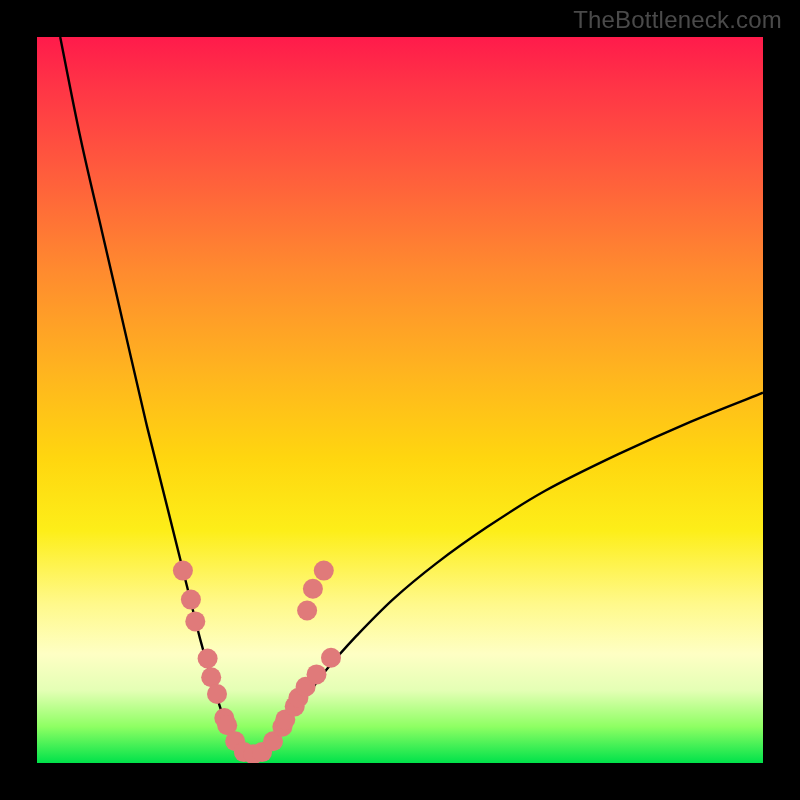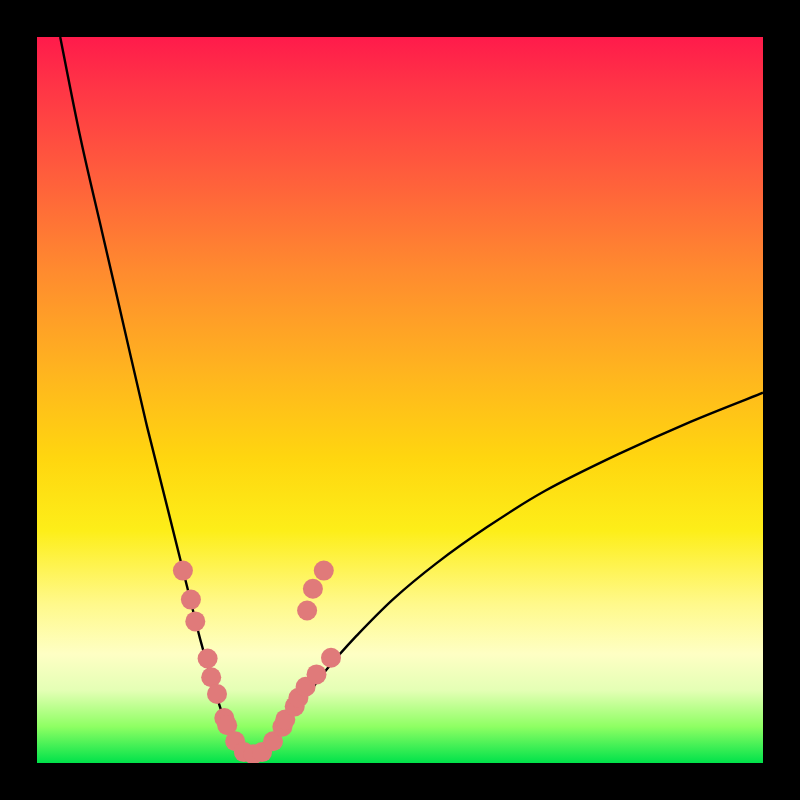--- a/index.html
+++ b/index.html
@@ -53,20 +53,21 @@
     position: absolute;
     left: 0; top: 0;
     width: 726px; height: 726px;
     pointer-events: none;
   }
 </style>
 </head>
 <body>
 
 <div class="frame">
+  <div class="watermark">TheBottleneck.com</div>
   <div class="plot">
     <svg class="curve" viewBox="0 0 726 726">
       <path fill="none" stroke="#000" stroke-width="2.4" d="M 23.2 0.0 C 26.6 16.9, 36.5 69.0, 43.6 101.6 C 50.6 134.3, 58.1 164.6, 65.3 196.0 C 72.6 227.5, 79.9 258.9, 87.1 290.4 C 94.4 321.9, 101.6 354.5, 108.9 384.8 C 116.2 415.0, 124.0 445.3, 130.7 471.9 C 137.3 498.5, 143.4 522.7, 148.8 544.5 C 154.3 566.3, 158.5 584.4, 163.3 602.6 C 168.2 620.7, 173.6 639.5, 177.9 653.4 C 182.1 667.3, 185.1 677.6, 188.8 686.1 C 192.4 694.5, 196.0 699.4, 199.7 704.2 C 203.3 709.1, 206.9 713.3, 210.5 715.1 C 214.2 716.9, 217.2 716.9, 221.4 715.1 C 225.7 713.3, 231.1 709.1, 236.0 704.2 C 240.8 699.4, 245.0 693.3, 250.5 686.1 C 255.9 678.8, 262.0 669.7, 268.6 660.7 C 275.3 651.6, 281.9 641.9, 290.4 631.6 C 298.9 621.3, 308.6 610.4, 319.4 598.9 C 330.3 587.5, 342.4 574.8, 355.7 562.6 C 369.1 550.5, 383.6 538.5, 399.3 526.4 C 415.0 514.3, 432.0 502.2, 450.1 490.1 C 468.3 477.9, 486.4 465.9, 508.2 453.8 C 530.0 441.6, 556.6 428.9, 580.8 417.4 C 605.0 406.0, 629.2 395.1, 653.4 384.8 C 677.6 374.5, 713.9 360.6, 726.0 355.7"></path>
       <g>
           <circle cx="145.9" cy="533.6" r="10" fill="#e07a7a"></circle>
           <circle cx="153.9" cy="562.6" r="10" fill="#e07a7a"></circle>
           <circle cx="158.3" cy="584.4" r="10" fill="#e07a7a"></circle>
           <circle cx="170.6" cy="621.5" r="10" fill="#e07a7a"></circle>
           <circle cx="174.2" cy="640.3" r="10" fill="#e07a7a"></circle>
           <circle cx="180.0" cy="657.0" r="10" fill="#e07a7a"></circle>

